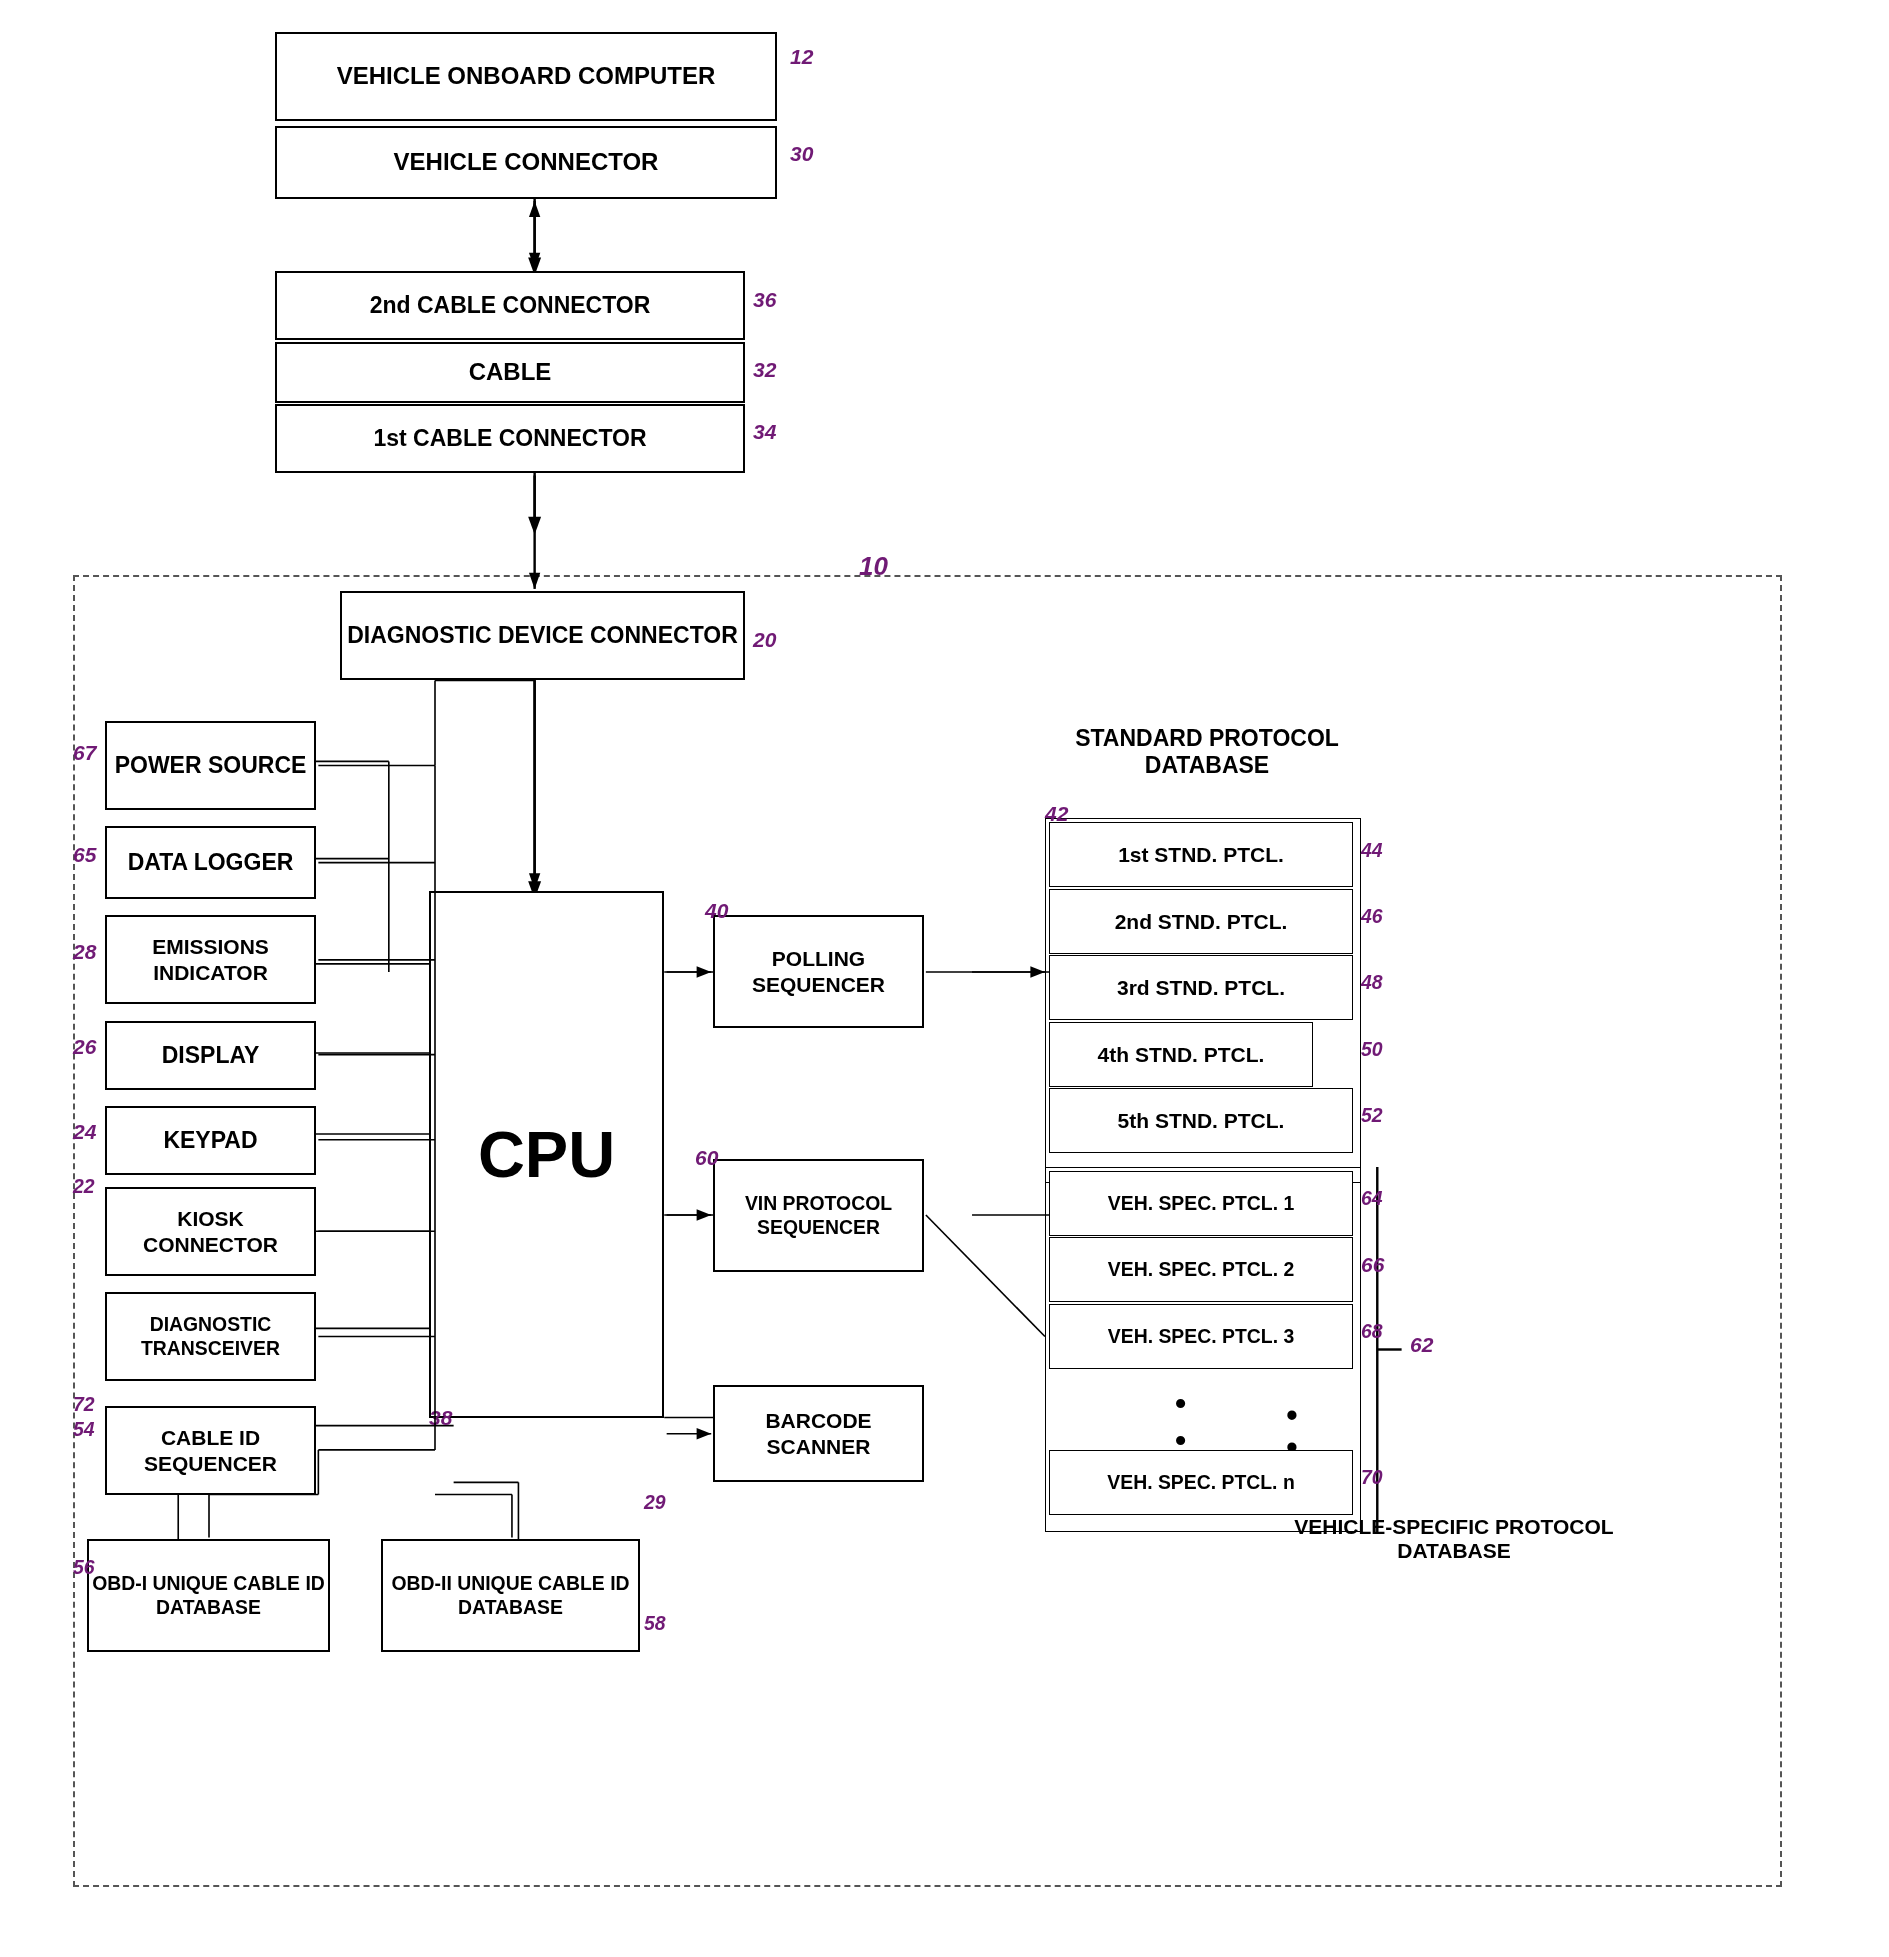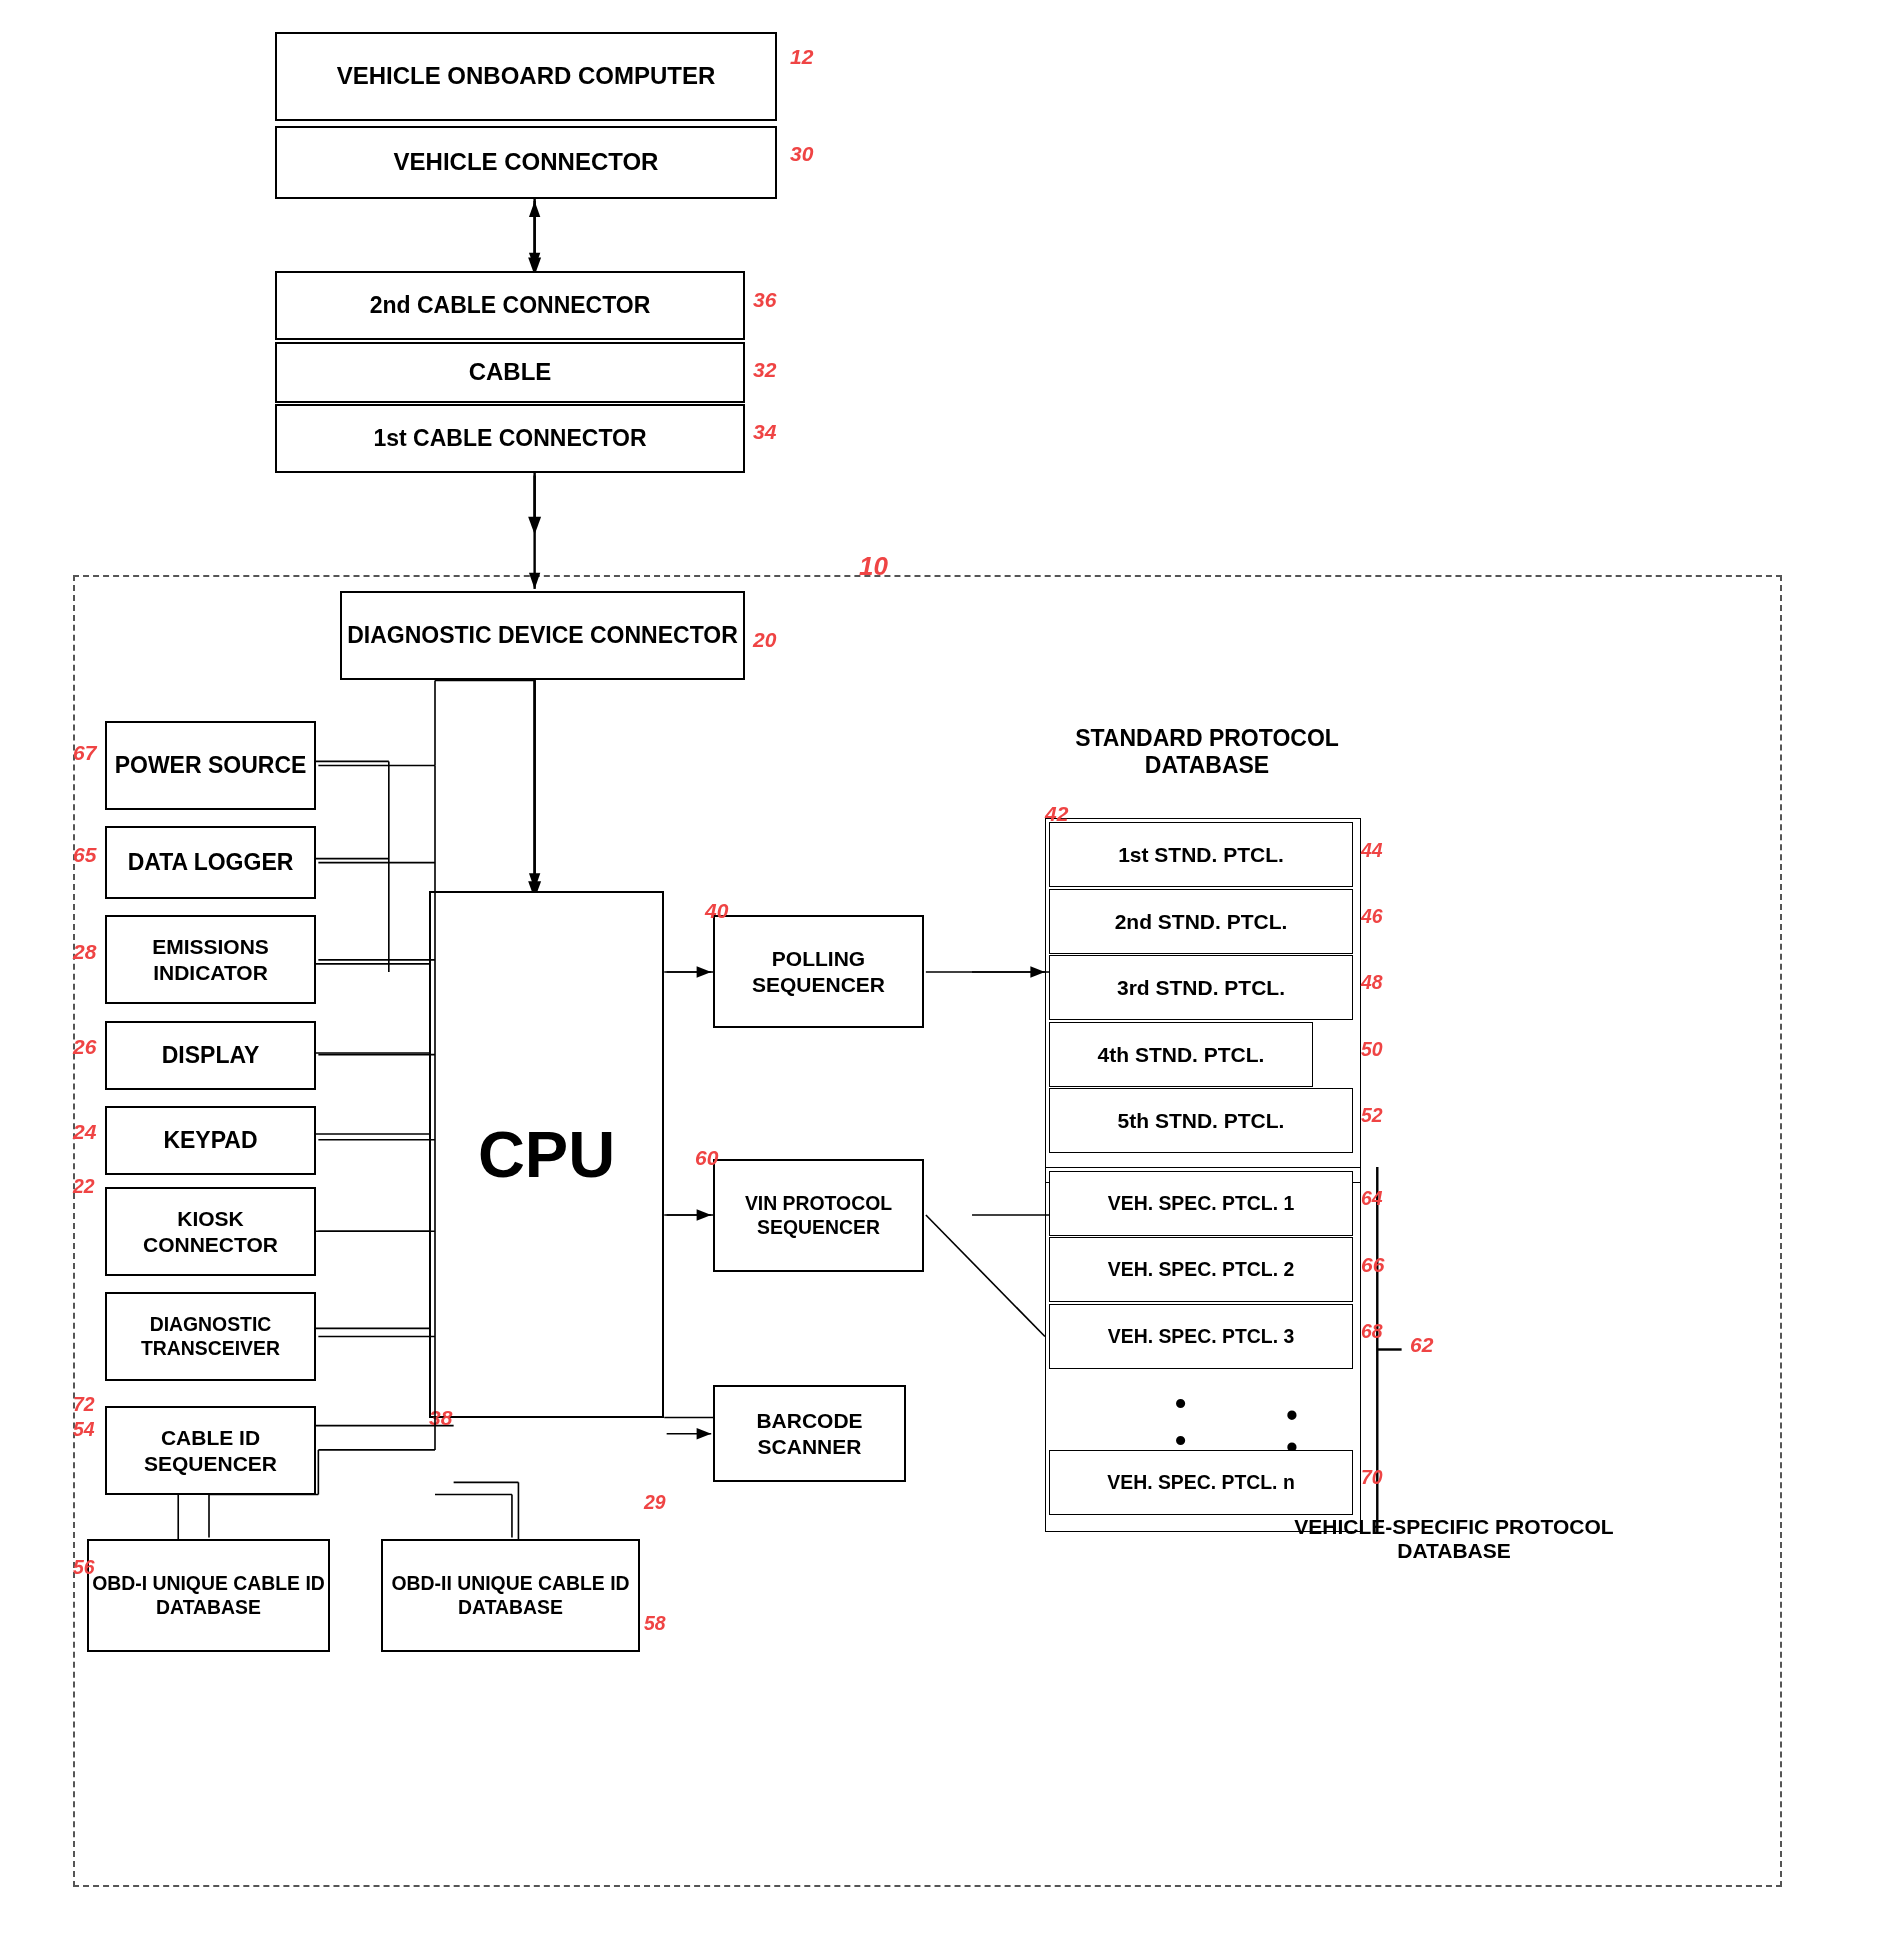--- a/index.html
+++ b/index.html
@@ -32,21 +32,21 @@
     .dashed-border {
       border: 2.4px dashed #555;
       position: absolute;
       background: transparent;
     }
     .label {
       position: absolute;
       font-size: 21px;
       font-weight: bold;
       font-style: italic;
-      color: #ef4444;
+      color: #701a75;
     }
     
     svg.arrows {
       position: absolute;
       top: 0; left: 0;
       width: 1889px;
       height: 1957px;
       pointer-events: none;
     }
   </style>
@@ -211,21 +211,21 @@
   <div class="box" style="left:713px; top:915px; width:211px; height:113px; font-size:21px;">
     <span>POLLING SEQUENCER</span>
   </div>
   <div class="label" style="left:705px; top:899px; font-style:italic; font-size:21px;">40</div>
 
   <div class="box" style="left:713px; top:1159px; width:211px; height:113px; font-size:19.4px;">
     <span>VIN PROTOCOL SEQUENCER</span>
   </div>
   <div class="label" style="left:695px; top:1146px; font-style:italic; font-size:21px;">60</div>
 
-  <div class="box" style="left:713px; top:1385px; width:193px; height:97px; font-size:21px;">
+  <div class="box" style="left:713px; top:1385px; width:211px; height:97px; font-size:21px;">
     <span>BARCODE SCANNER</span>
   </div>
 
   <div style="position:absolute; left:1053px; top:725px; font-size:23px; font-weight:bold; text-align:center; width:308px;">
     <span>STANDARD PROTOCOL DATABASE</span>
   </div>
 
   <div style="position:absolute; left:1045px; top:818px; width:316px; height:365px; border:1.6px solid #000;"></div>
   <div class="label" style="left:1045px; top:802px; font-style:italic; font-size:21px;">42</div>
 

